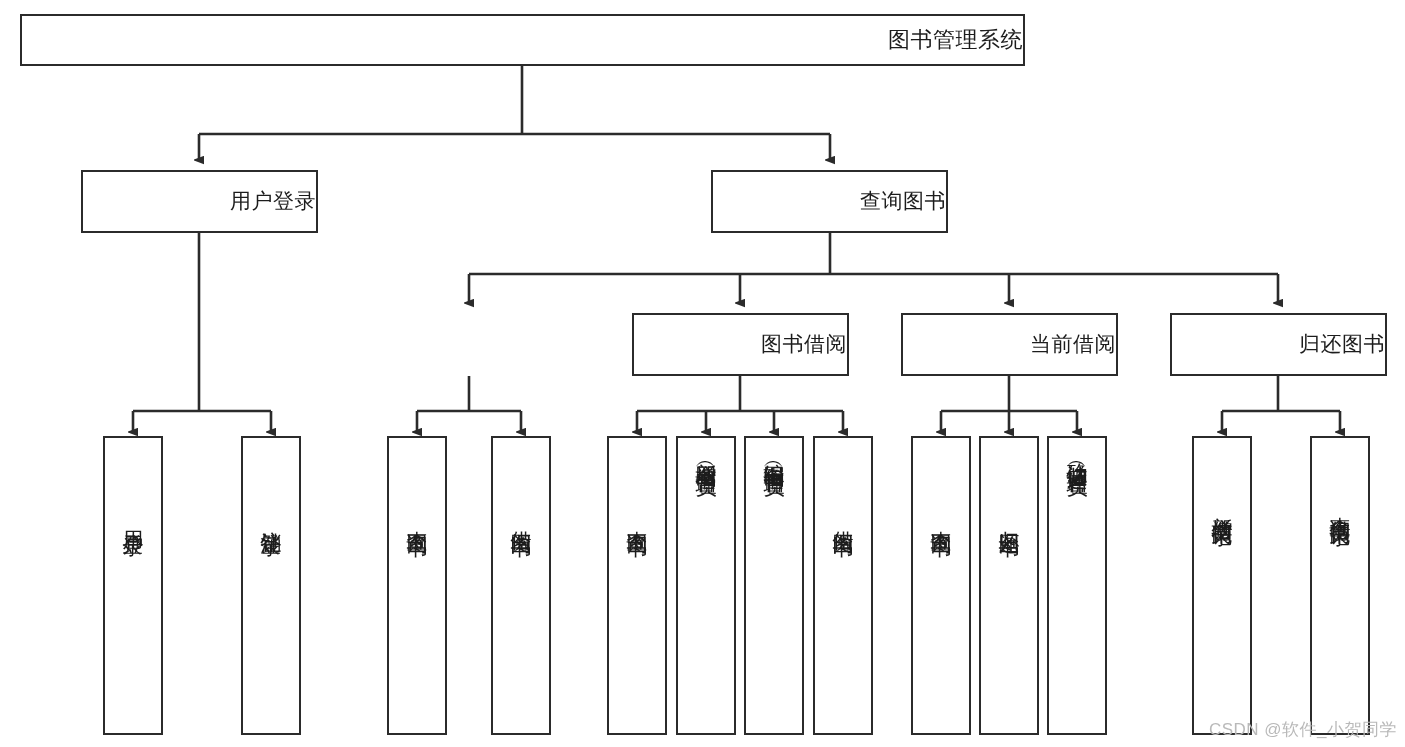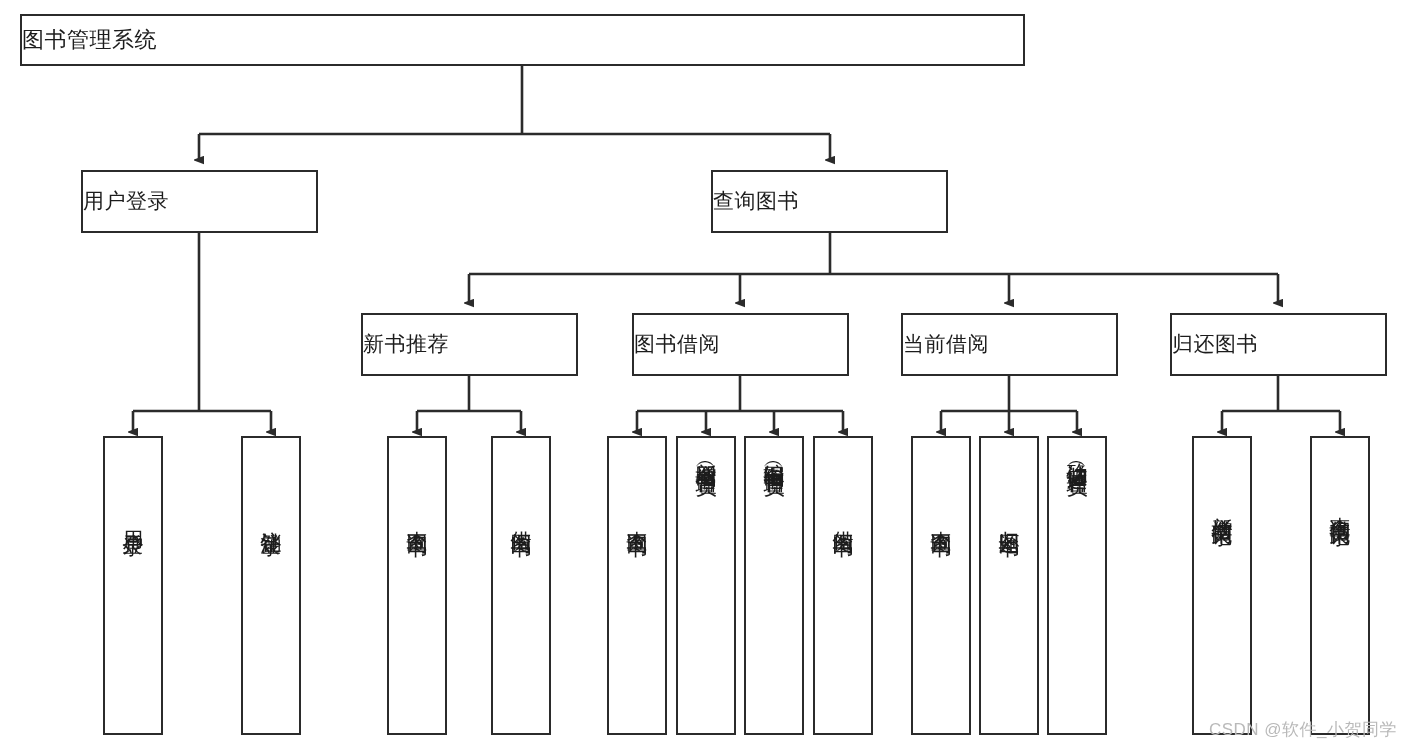--- a/index.html
+++ b/index.html
@@ -26,21 +26,21 @@
     height: 747px;
     pointer-events: none;
   }
   .node {
     position: absolute;
     box-sizing: border-box;
     background: #ffffff;
     border: 2px solid #2b2b2b;
     display: flex;
     align-items: center;
-    justify-content: flex-start;
+    justify-content: flex-end;
     color: #1c1c1c;
     z-index: 2;
   }
   .node-label {
     display: block;
     text-align: center;
     line-height: 1.18;
     letter-spacing: 0.5px;
   }
   
@@ -144,23 +144,20 @@
     <span class="node-label">图书管理系统</span>
   </div>
 
   <div class="node h" style="left:81px; top:170px; width:237px; height:63px;">
     <span class="node-label">用户登录</span>
   </div>
   <div class="node h" style="left:711px; top:170px; width:237px; height:63px;">
     <span class="node-label">查询图书</span>
   </div>
 
-  <div class="node h" style="left:361px; top:313px; width:217px; height:63px;">
-    <span class="node-label">新书推荐</span>
-  </div>
   <div class="node h" style="left:901px; top:313px; width:217px; height:63px;">
     <span class="node-label">当前借阅</span>
   </div>
   <div class="node h" style="left:632px; top:313px; width:217px; height:63px;">
     <span class="node-label">图书借阅</span>
   </div>
   <div class="node h" style="left:1170px; top:313px; width:217px; height:63px;">
     <span class="node-label">归还图书</span>
   </div>
 

